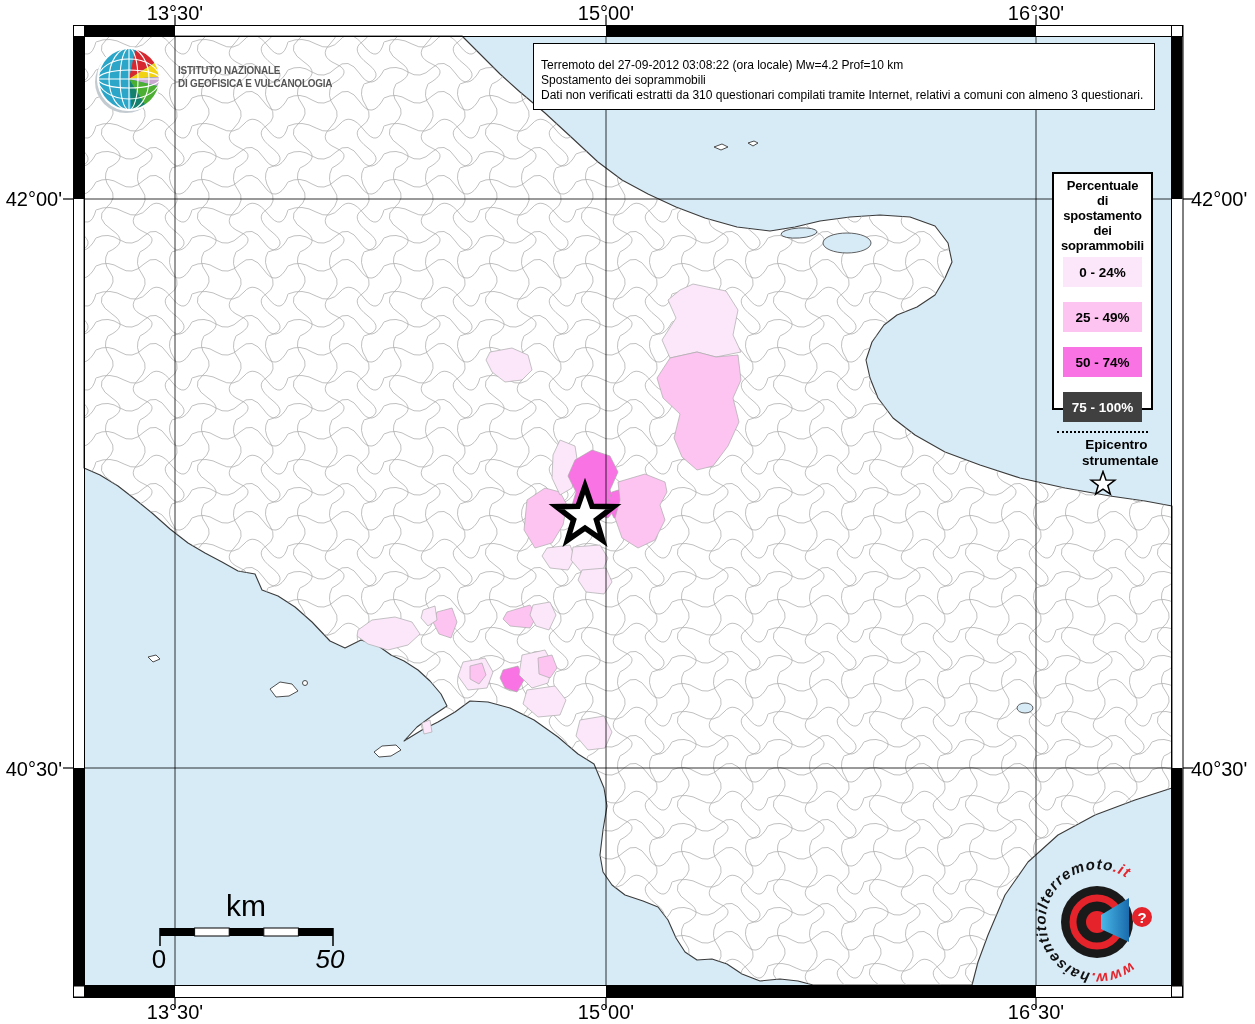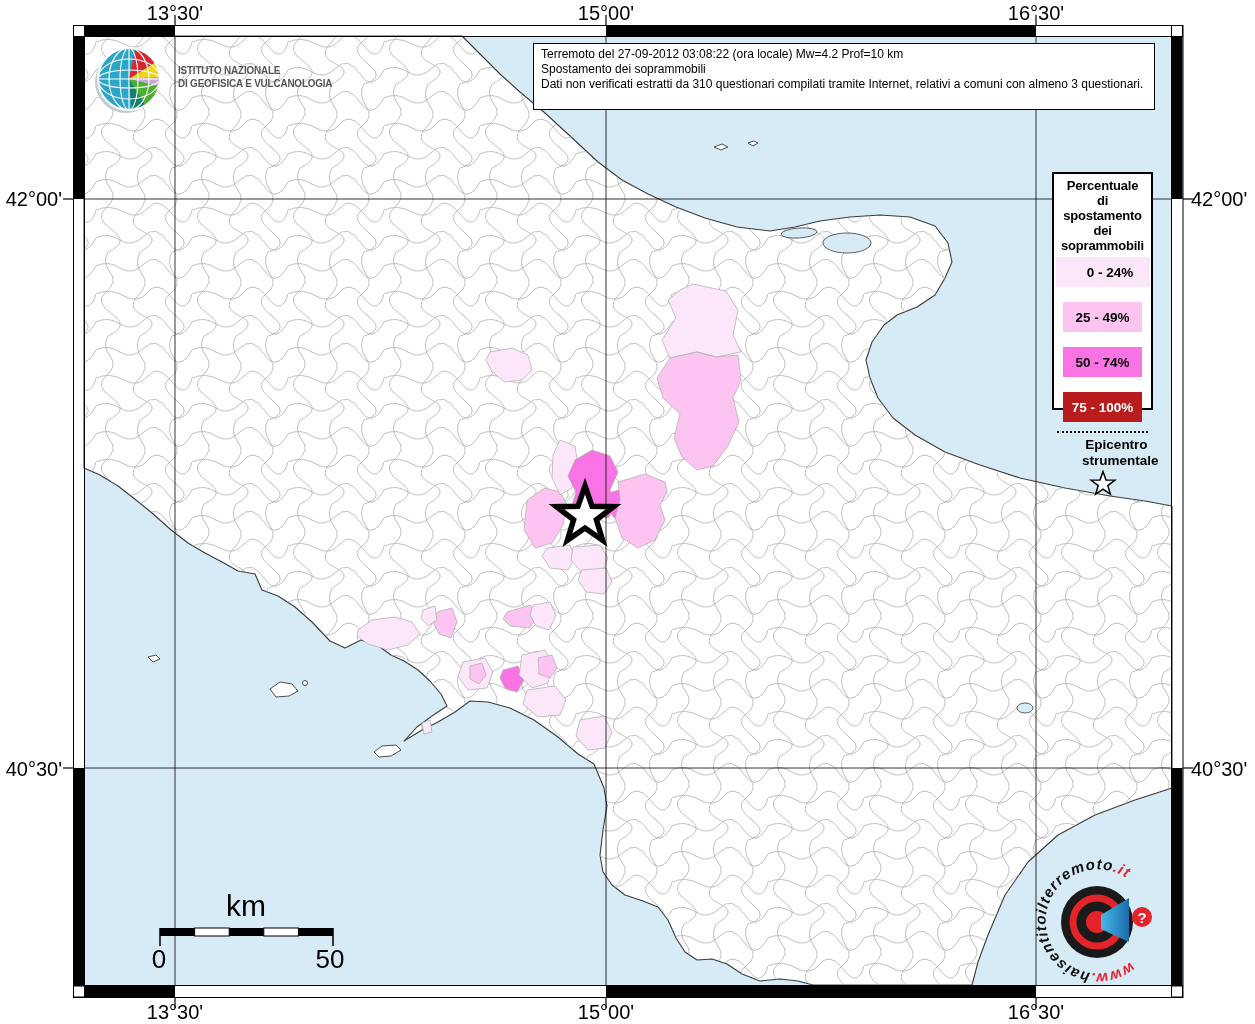--- a/index.html
+++ b/index.html
@@ -9,32 +9,32 @@
 
   
   .c0{fill:#FBE7F9;} .c1{fill:#FDC4F1;} .c2{fill:#FA73E4;}
 
   .coord{position:absolute;font-size:20px;white-space:nowrap;}
   .coord.cx{transform:translateX(-50%);}
   .coord.left-lbl{width:62px;text-align:right;left:0;}
   .coord.right-lbl{left:1191px;}
 
   .info-box{position:absolute;left:533px;top:43px;width:622px;height:67px;background:#fff;
-    border:1px solid #000;box-sizing:border-box;padding:3px 7px;font-size:12px;line-height:15.2px;
+    border:1px solid #000;box-sizing:border-box;padding:14px 7px;font-size:12px;line-height:15.2px;
     white-space:nowrap;overflow:hidden;}
 
   .legend{position:absolute;left:1052px;top:172px;width:101px;height:238px;background:#fff;
     border:2px solid #000;box-sizing:border-box;text-align:center;}
   .legend-title{font-weight:bold;font-size:13px;line-height:15px;padding-top:4px;letter-spacing:-0.2px;}
   .swatch{width:79px;height:30px;margin:15px auto 0;display:flex;align-items:center;justify-content:center;
     font-weight:bold;font-size:13.5px;}
-  .swatch.s0{background:#FBE7F9;margin-top:4px;padding-left:15px;}
+  .swatch.s0{background:#FBE7F9;margin-top:4px;}
   .swatch.s1{background:#FDC4F1;text-align:right;}
   .swatch.s2{background:#FA73E4;text-align:right;}
-  .swatch.s3{background:#b91c1c;color:#fff;}
+  .swatch.s3{background:#404040;color:#fff;}
   .legend-divider{border-top:2px dotted #000;margin:9px 3px 4px;}
   .legend-epi{font-weight:bold;font-size:13.5px;line-height:16px;padding-left:28px;}
   .legend-star{margin-top:1px;}
 
   .ingv-name{position:absolute;left:178px;top:64px;font-size:11.5px;font-weight:bold;color:#555;
     line-height:13px;letter-spacing:-0.2px;transform:scaleX(0.86);transform-origin:0 0;white-space:nowrap;}
 
   .scale-km{position:absolute;left:246px;top:889px;font-size:30px;transform:translateX(-50%);}
   .scale-num{position:absolute;top:944px;font-size:26px;transform:translateX(-50%);}
 
@@ -228,21 +228,21 @@
     <div>Epicentro</div>
     <div>strumentale</div>
   </div>
   <svg class="legend-star" width="28" height="26" viewBox="0 0 28 26">
     <path d="M0,-30 L7.1,-9.7 28.5,-9.3 11.4,3.7 17.6,24.3 0,12 -17.6,24.3 -11.4,3.7 -28.5,-9.3 -7.1,-9.7 Z" transform="translate(14,14) scale(0.42)" fill="#FFF" stroke="#000" stroke-width="3.5"></path>
   </svg>
 </div>
 
 <div class="scale-km">km</div>
 <div class="scale-num" style="left:159px;">0</div>
-<div class="scale-num" style="left:330px;">50</div>
+<div class="scale-num" style="left:330px;font-style:italic;">50</div>
 
 <svg id="site-logo" width="135" height="130" viewBox="0 0 135 130">
   <defs>
     <path id="ringpath" d="M95.4,103.8 A52,52 0 1 1 98.8,100.8" fill="none"></path>
   </defs>
   <g>
     <circle cx="62" cy="64" r="36" fill="#1A1A1A"></circle>
     <circle cx="62" cy="64" r="24" fill="none" stroke="#E4232B" stroke-width="7"></circle>
     <circle cx="62" cy="64" r="11" fill="#E4232B"></circle>
     <polygon points="66,57 94,40 94,84 66,71" fill="url(#conegrad)"></polygon>

